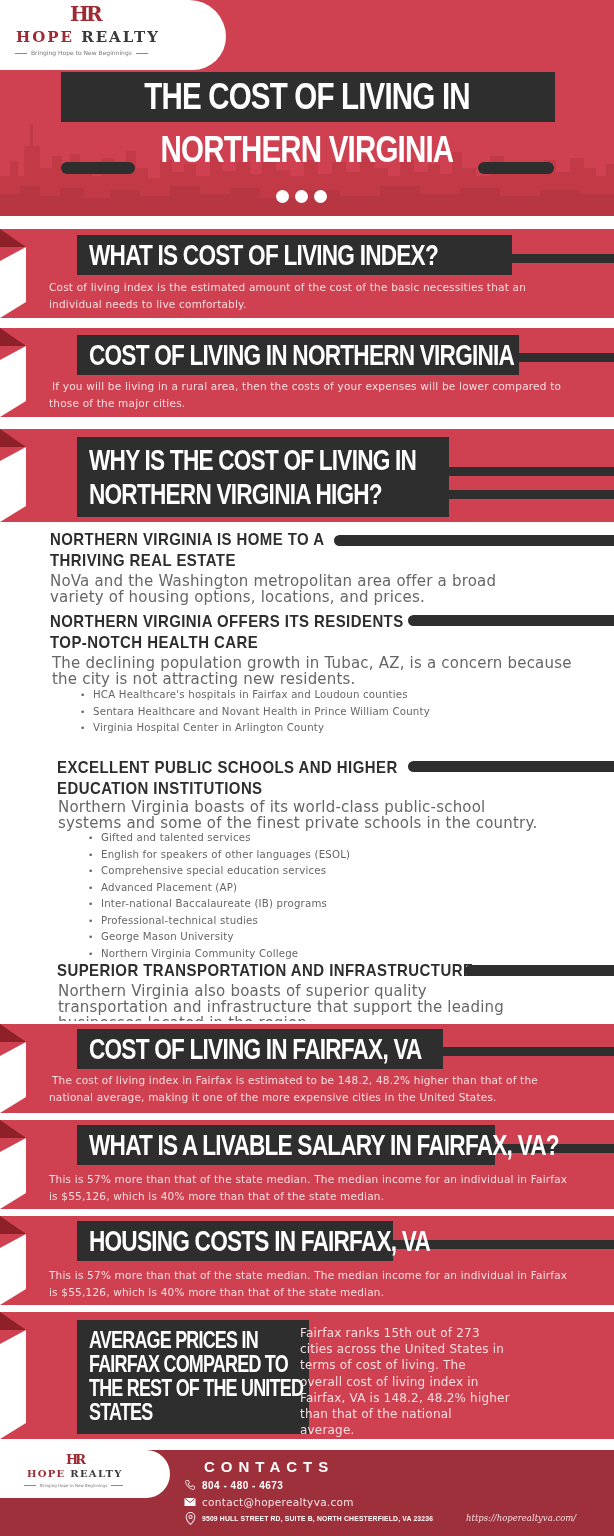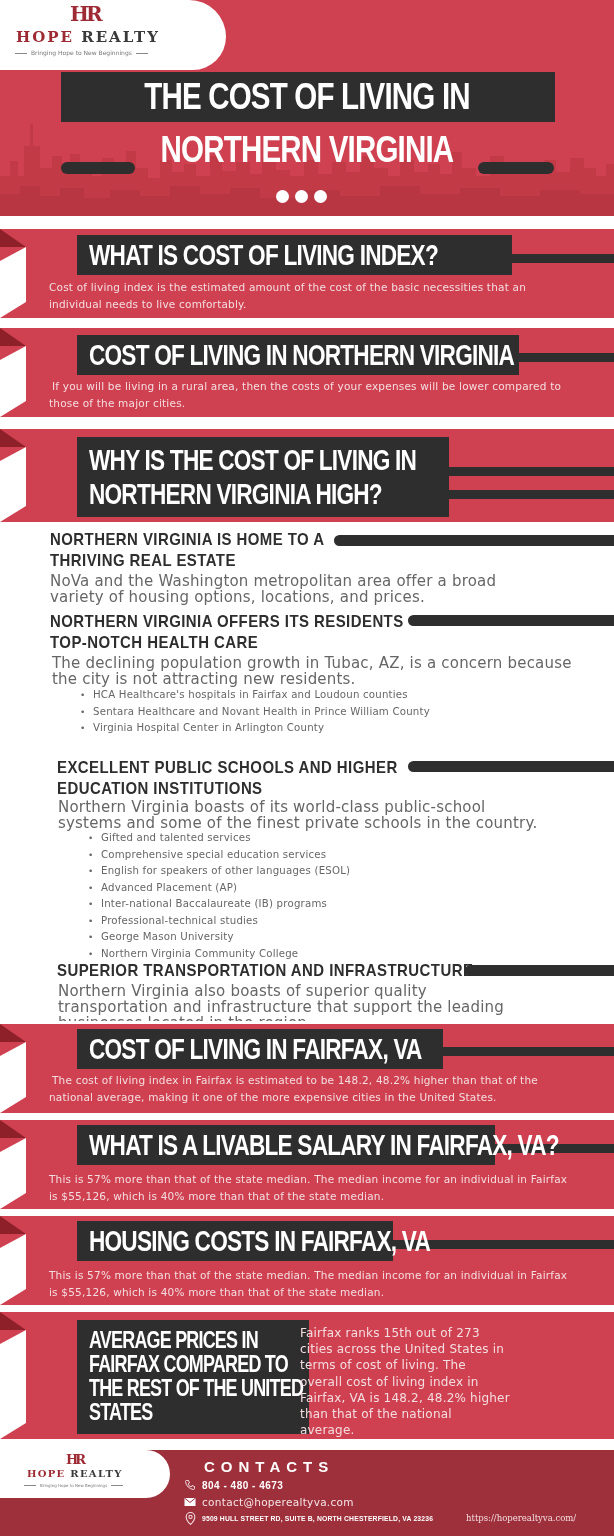--- a/index.html
+++ b/index.html
@@ -42,21 +42,21 @@
 
   
   .footer { position: absolute; left: 0; top: 1450px; width: 614px; height: 86px; background: #9e303c; }
   .footer-logo-card { position: absolute; left: 0; top: 0; width: 170px; height: 48px; background: #fff; border-top-right-radius: 24px; border-bottom-right-radius: 24px; }
   .contacts-title { position: absolute; left: 204px; top: 1458px; color: #fff; font-family: "Liberation Sans", sans-serif; font-weight: bold; font-size: 15px; letter-spacing: 6px; }
   .contact-row { position: absolute; left: 184px; display: flex; align-items: center; gap: 6px; color: #fff; }
   .contact-row .ic { width: 12px; height: 12px; display: inline-flex; align-items: center; justify-content: center; }
   .contact-phone { font-family: "Liberation Sans", sans-serif; font-weight: bold; font-size: 10px; letter-spacing: 0.5px; }
   .contact-email { font-size: 10.5px; color: #f6e4e6; letter-spacing: 0.3px; }
   .contact-addr { font-family: "Liberation Sans", sans-serif; font-weight: bold; font-size: 8px; transform: scaleX(0.85); transform-origin: left center; white-space: nowrap; letter-spacing: 0.2px; }
-  .footer-url { position: absolute; left: 466px; top: 1513px; color: #f4dde0; font-family: "DejaVu Serif", serif; font-size: 8.5px; }
+  .footer-url { position: absolute; left: 466px; top: 1513px; color: #f4dde0; font-family: "DejaVu Serif", serif; font-size: 8.5px; font-style: italic; }
 </style>
 </head>
 <body>
 
 <div class="page">
 
   <div class="hero">
     <svg class="skyline" viewBox="0 0 614 100" preserveAspectRatio="none">
       <path fill="#b9343f" opacity="0.55" d="M0 100 V60 H10 V45 H18 V60 H24 V30 H30 V8 H33 V30 H40 V52 H52 V40 H62 V55 H70 V38 H80 V50 H92 V60 H102 V42 H114 V58 H126 V35 H136 V52 H148 V62 H160 V44 H172 V56 H184 V48 H196 V60 H210 V40 H222 V55 H236 V46 H250 V58 H262 V42 H276 V54 H290 V60 H304 V44 H318 V58 H332 V46 H346 V56 H360 V40 H374 V52 H388 V60 H400 V44 H414 V56 H428 V48 H440 V58 H452 V36 H462 V52 H476 V60 H490 V40 H504 V54 H518 V46 H530 V58 H544 V44 H556 V56 H570 V42 H584 V52 H596 V60 H606 V48 H614 V100 Z"></path>
       <path fill="#b13240" opacity="0.6" d="M0 100 V78 H20 V70 H40 V80 H60 V72 H84 V82 H110 V74 H140 V80 H170 V70 H200 V78 H230 V72 H260 V82 H300 V74 H340 V80 H380 V70 H420 V78 H460 V72 H500 V80 H540 V74 H580 V78 H614 V100 Z"></path>
@@ -135,22 +135,22 @@
     <li>Sentara Healthcare and Novant Health in Prince William County</li>
     <li>Virginia Hospital Center in Arlington County</li>
   </ul>
 
   <div class="sub-bar" style="top:761px; left:408px;"></div>
   <div class="sub-title" style="left:57px; top:758px;">EXCELLENT PUBLIC SCHOOLS AND HIGHER</div>
   <div class="sub-title" style="left:57px; top:779px;">EDUCATION INSTITUTIONS</div>
   <div class="sub-body" style="left:58px; top:799px; width:490px;">Northern Virginia boasts of its world-class public-school systems and some of the finest private schools in the country.</div>
   <ul class="bullets" style="left:88px; top:830px;">
     <li>Gifted and talented services</li>
+    <li>English for speakers of other languages (ESOL)</li>
     <li>Comprehensive special education services</li>
-    <li>English for speakers of other languages (ESOL)</li>
     <li>Advanced Placement (AP)</li>
     <li>Inter-national Baccalaureate (IB) programs</li>
     <li>Professional-technical studies</li>
     <li>George Mason University</li>
     <li>Northern Virginia Community College</li>
   </ul>
 
   <div class="sub-bar" style="top:965px; left:465px;"></div>
   <div class="sub-title" style="left:57px; top:961px;">SUPERIOR TRANSPORTATION AND INFRASTRUCTURE</div>
   <div class="sub-body" style="left:58px; top:983px; width:480px;">Northern Virginia also boasts of superior quality transportation and infrastructure that support the leading businesses located in the region.</div>

